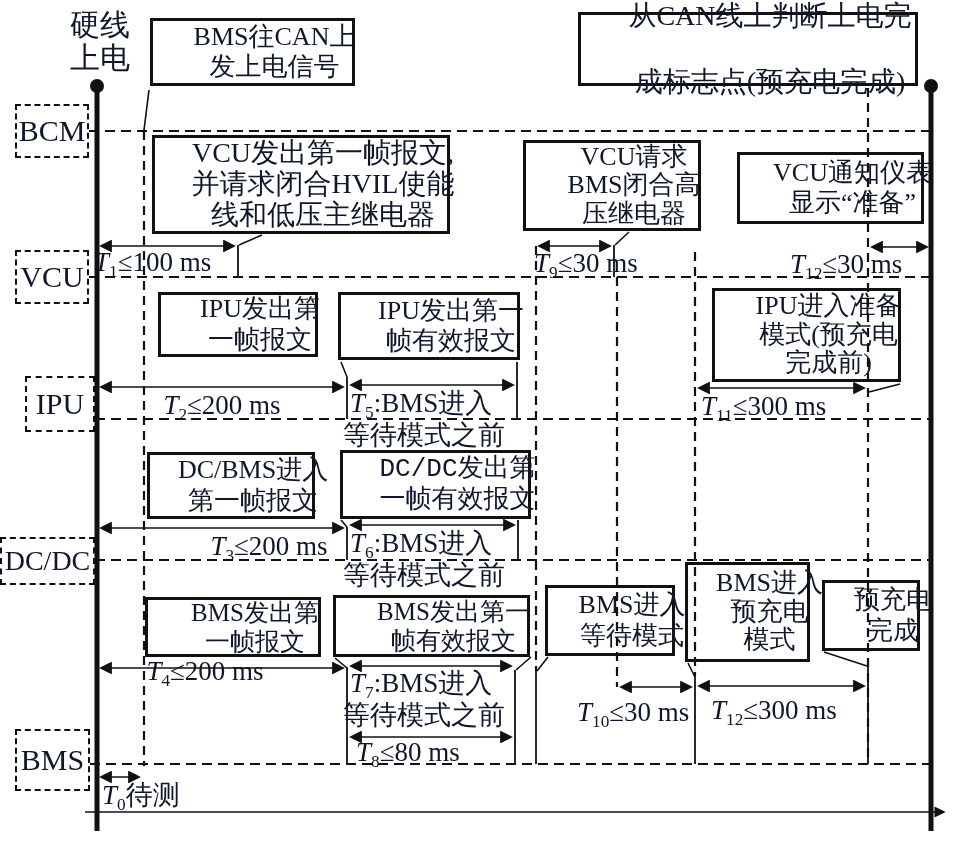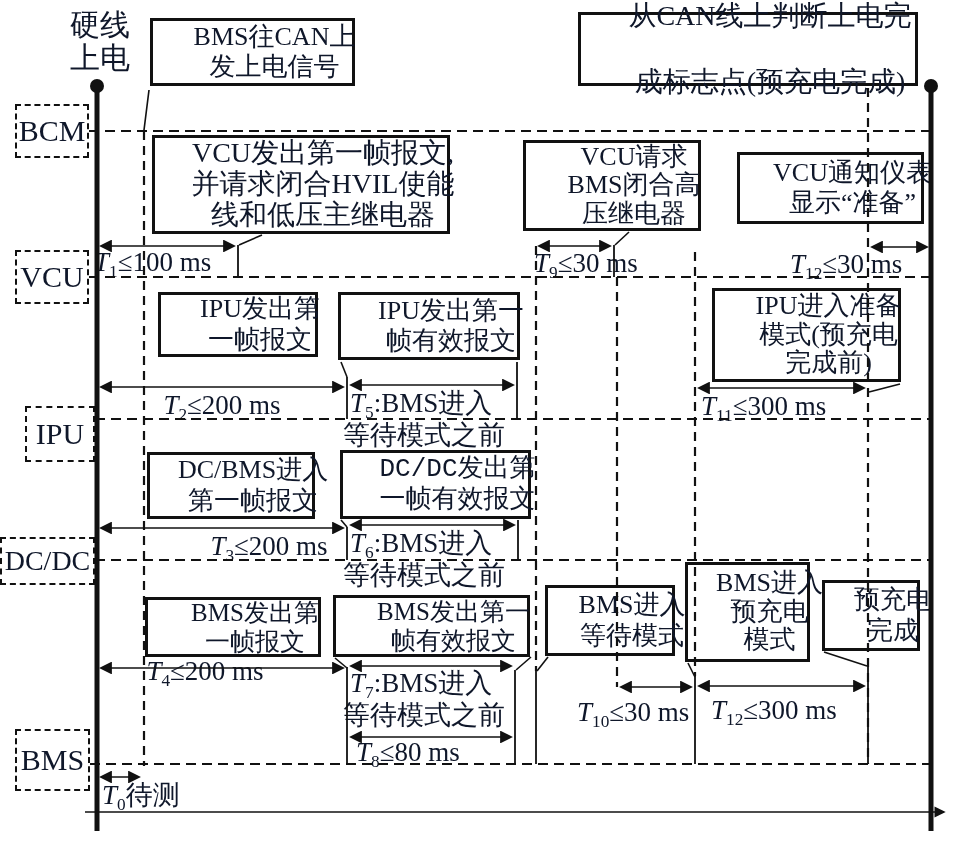--- a/index.html
+++ b/index.html
@@ -118,21 +118,21 @@
     <div>从CAN线上判断上电完</div>
     <div>成标志点(预充电完成)</div>
   </div>
 
   <div class="lane" style="left:15px;top:104px;width:74px;height:54px;">
       <span>BCM</span>
     </div>
   <div class="lane" style="left:15px;top:250px;width:74px;height:54px;">
       <span>VCU</span>
     </div>
-  <div class="lane" style="left:25px;top:406px;width:70px;height:56px;">
+  <div class="lane" style="left:25px;top:376px;width:70px;height:56px;">
       <span>IPU</span>
     </div>
   <div class="lane" style="left:0px;top:537px;width:95px;height:48px;font-size:28px;">
       <span>DC/DC</span>
     </div>
   <div class="lane" style="left:15px;top:729px;width:75px;height:62px;">
       <span>BMS</span>
     </div>
 
   <div class="ebox big" style="left:152px;top:135px;width:298px;height:99px;line-height:1.1;">

